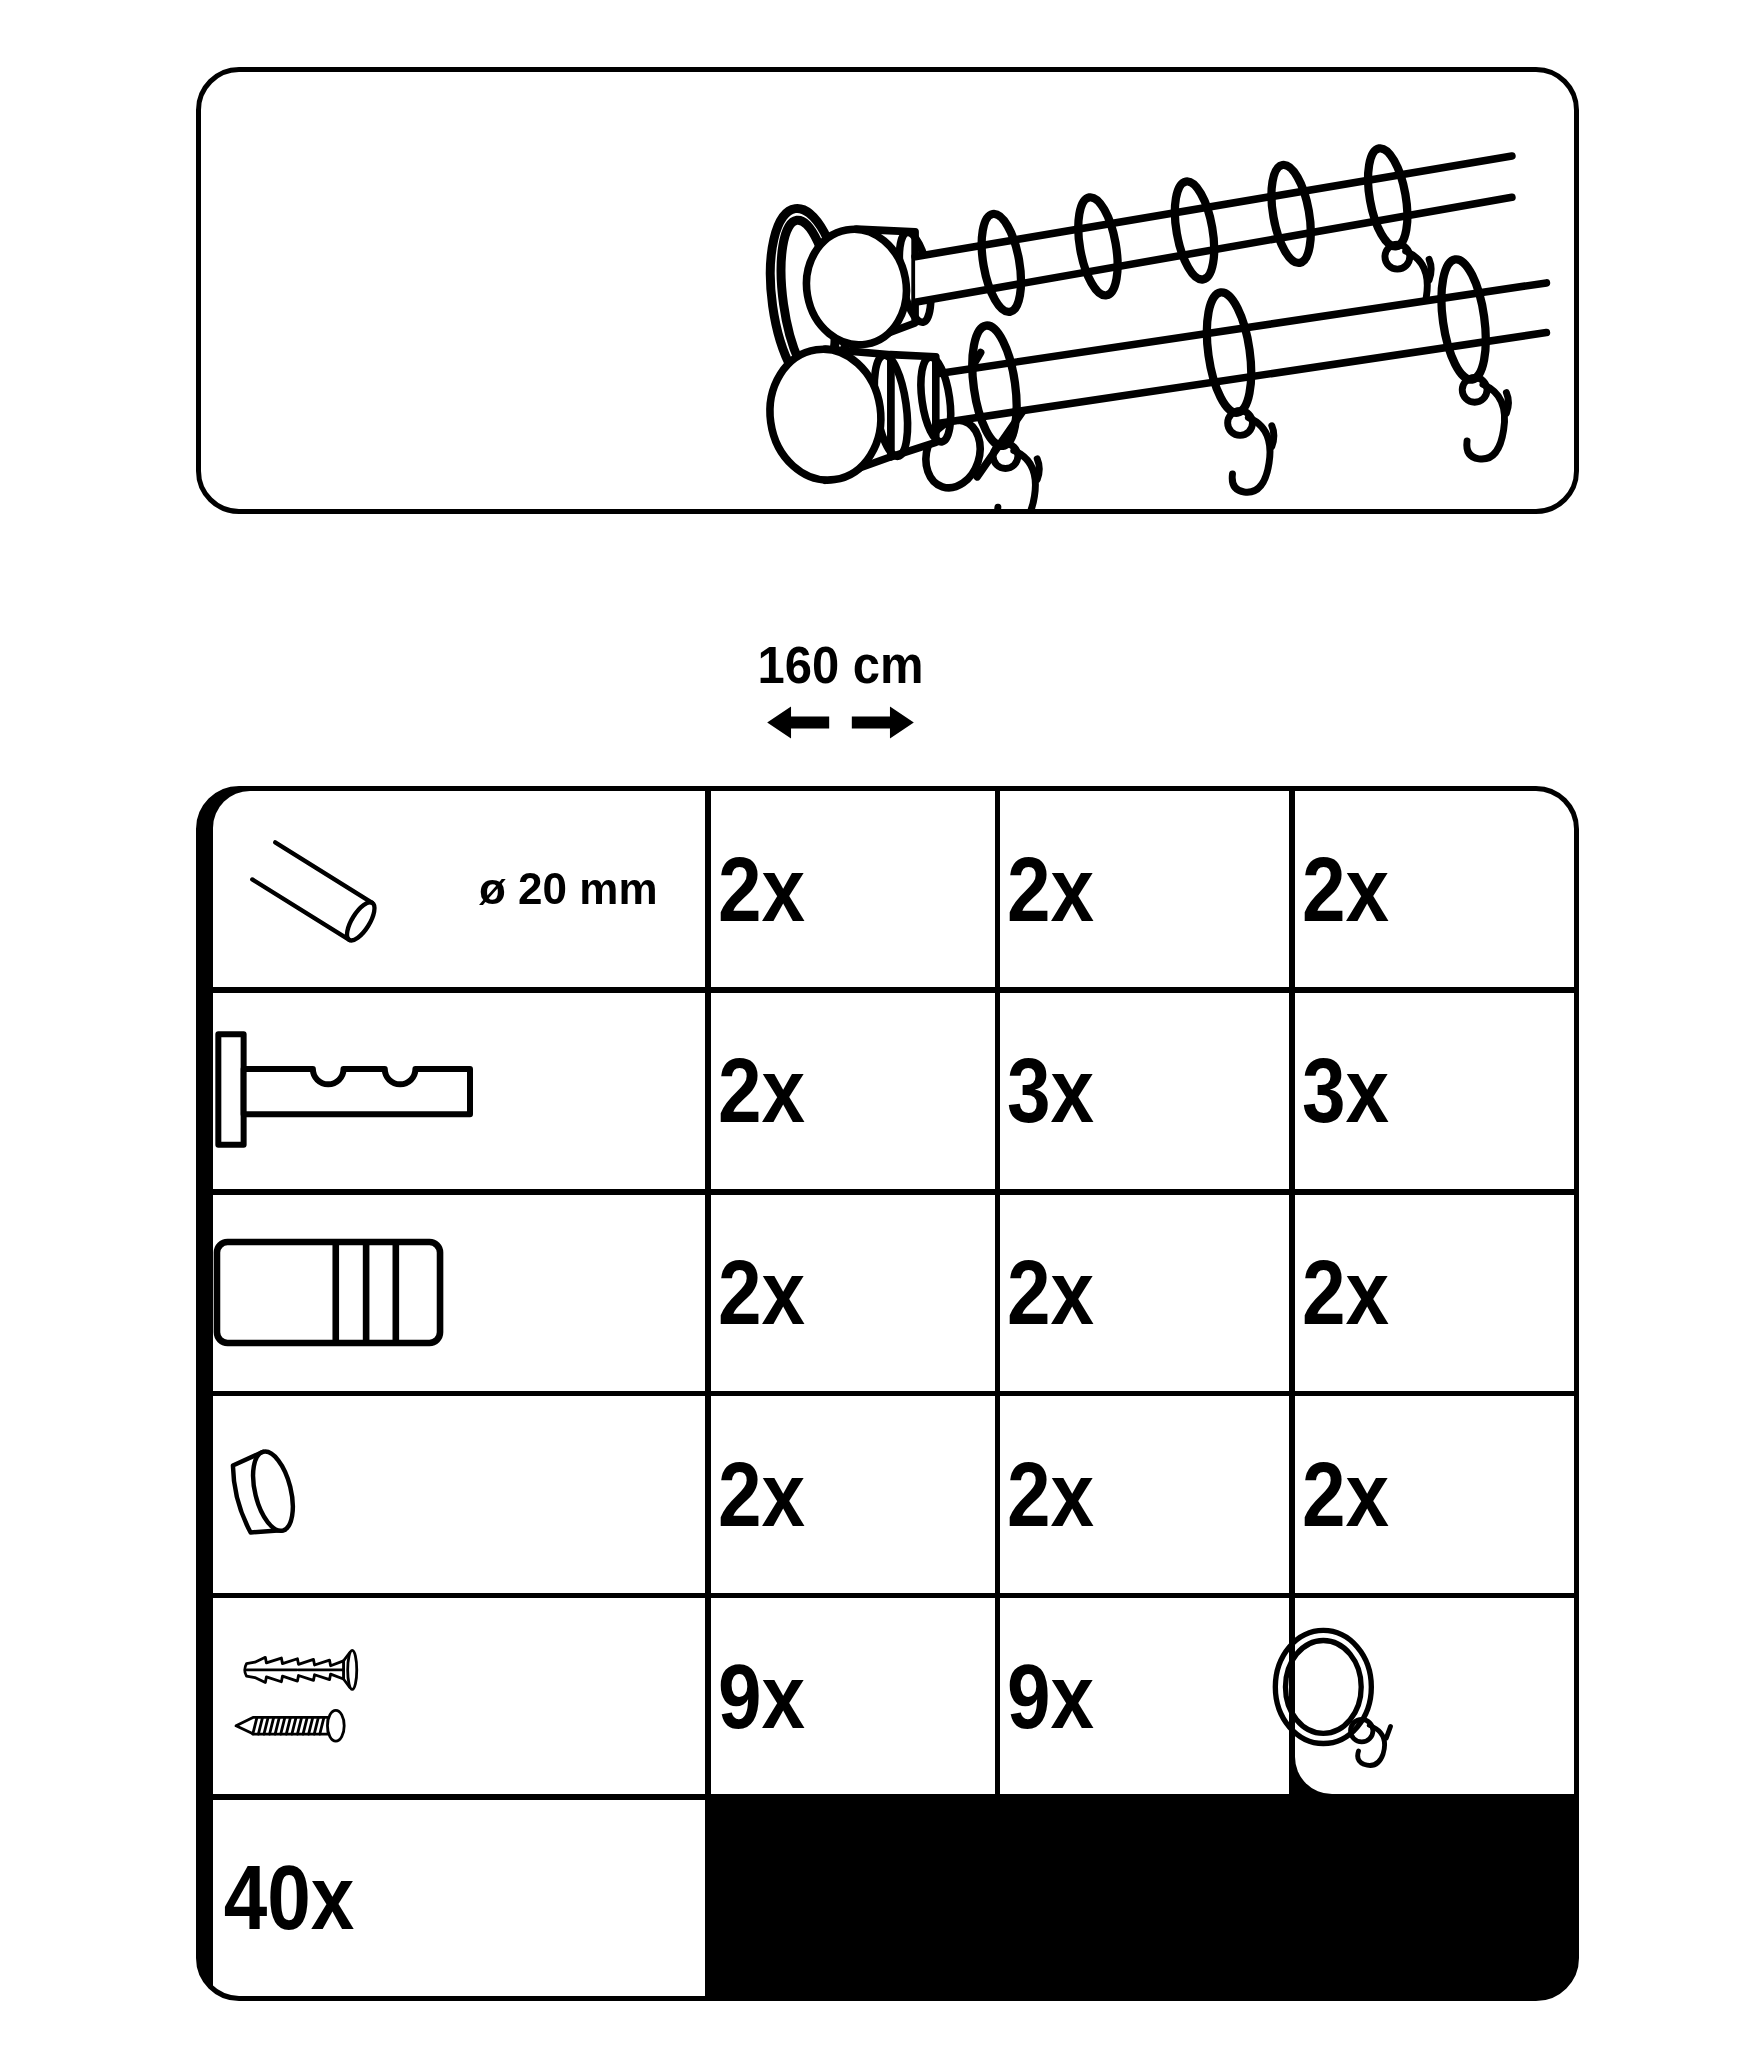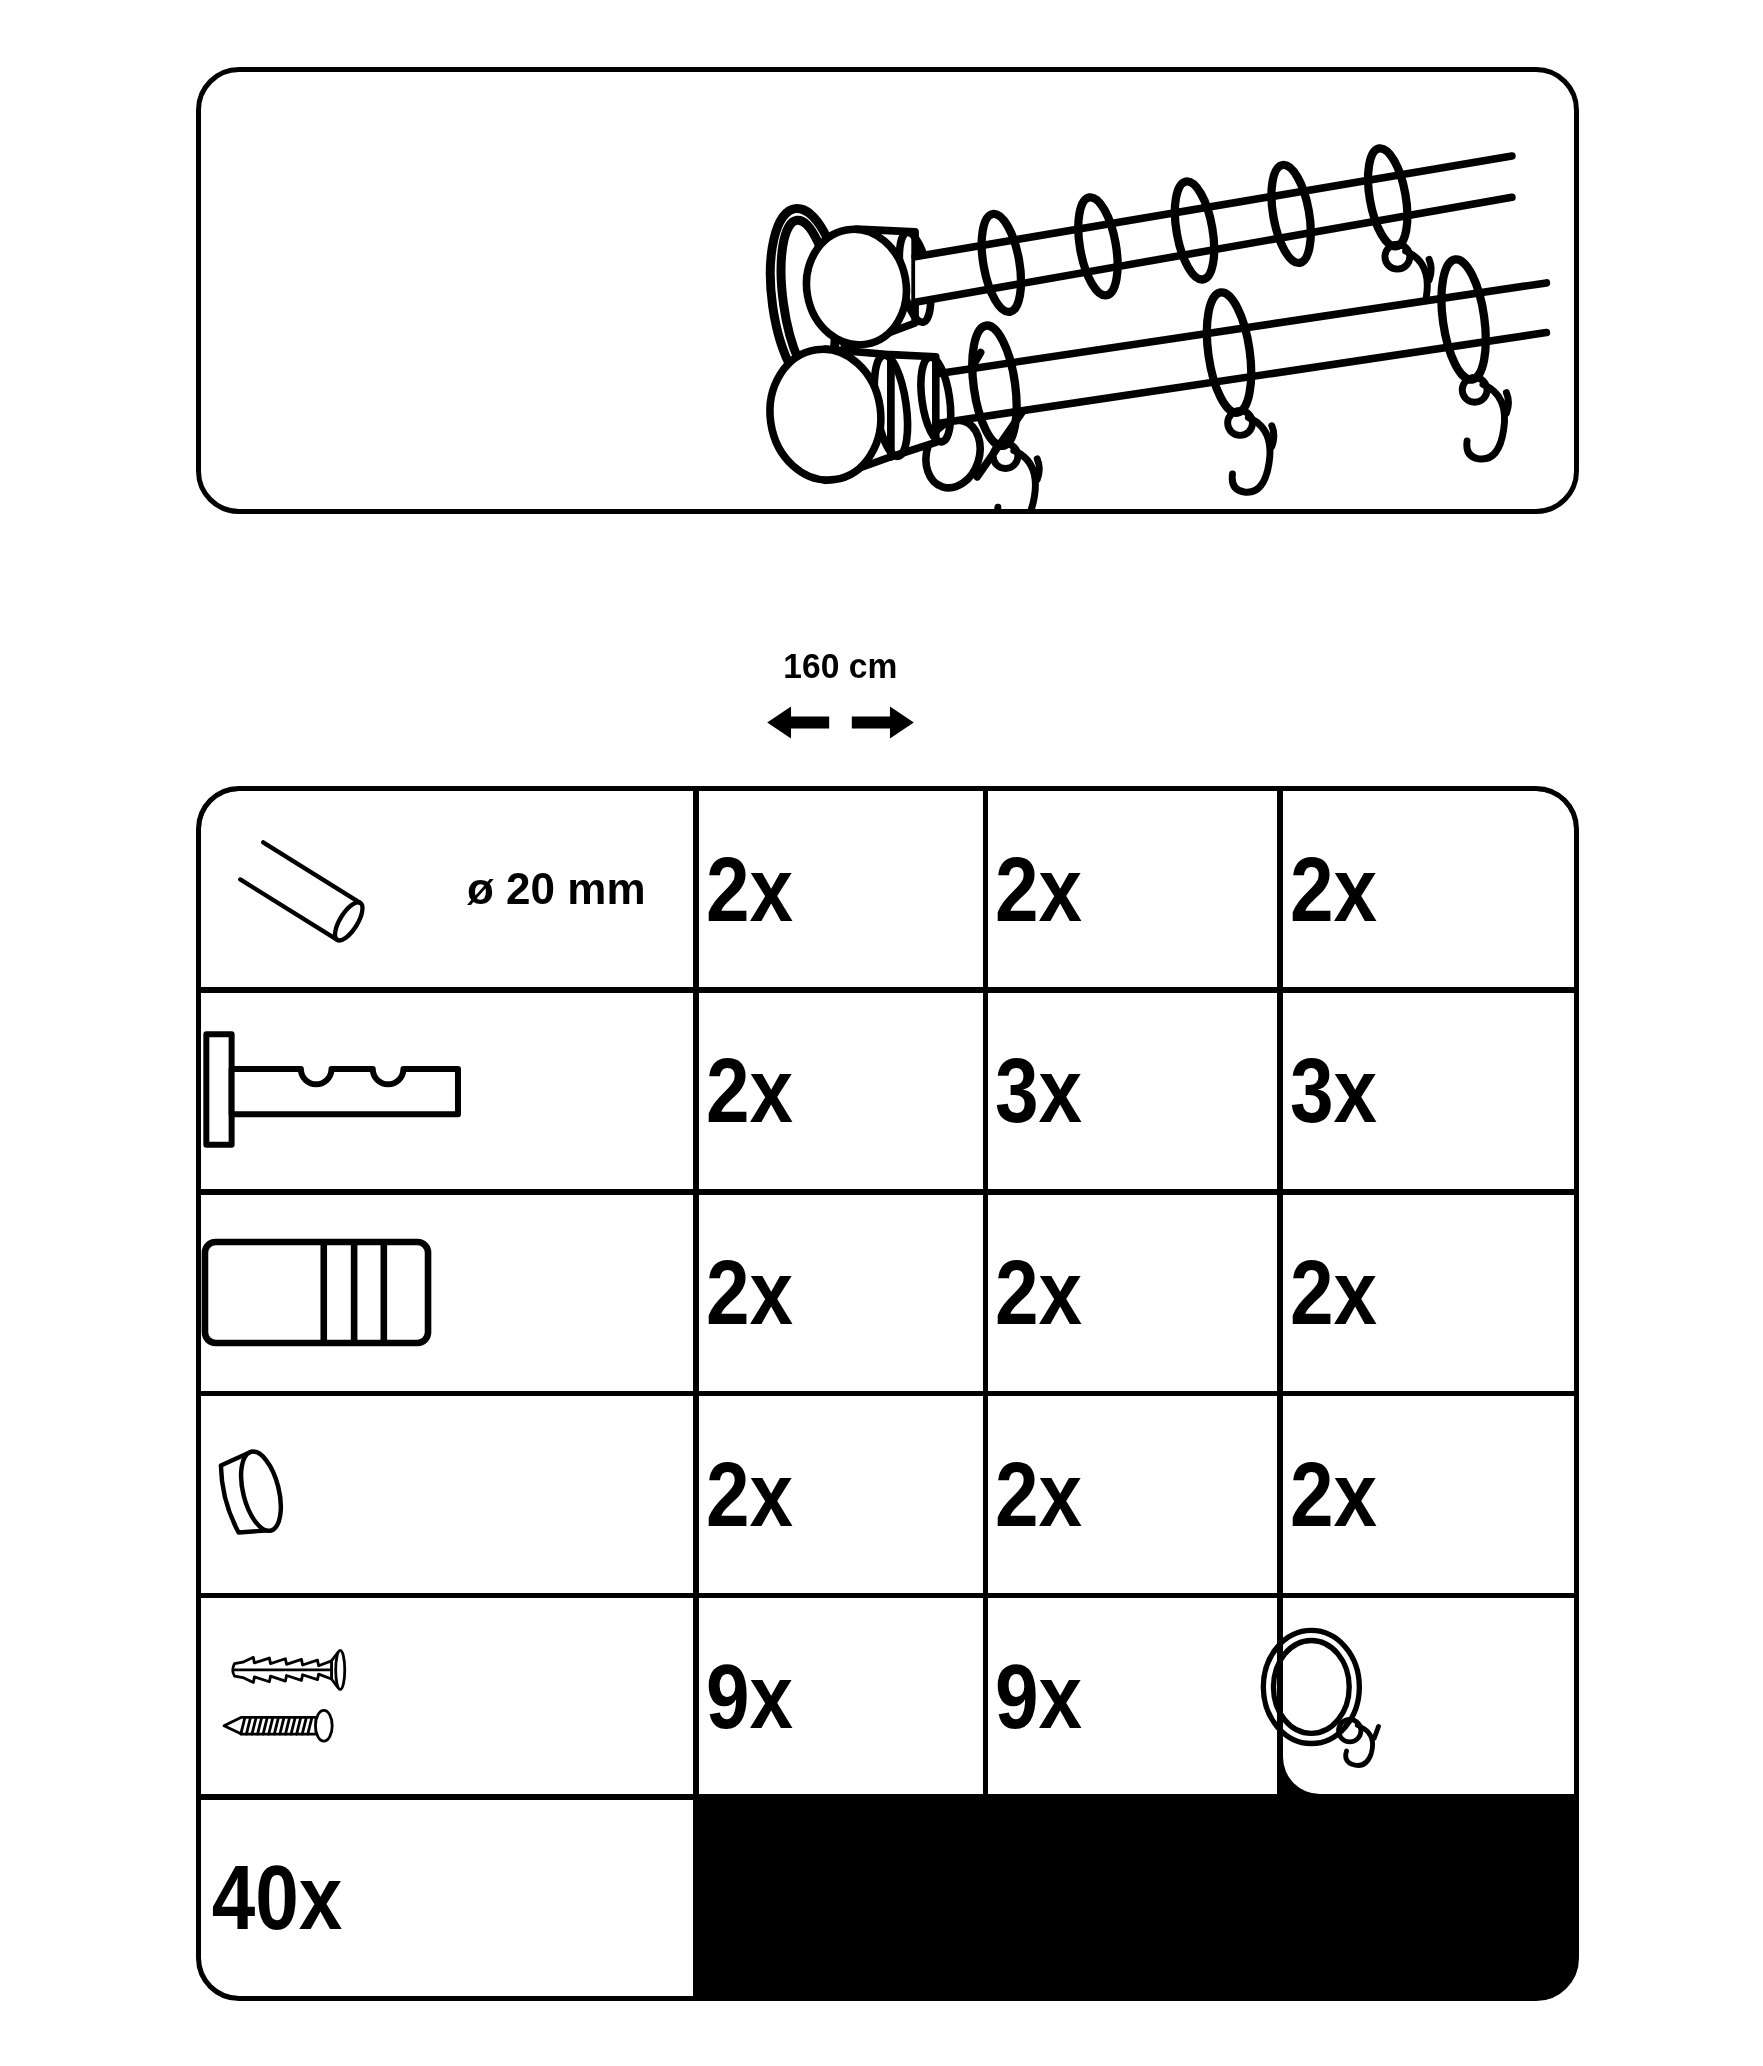--- a/index.html
+++ b/index.html
@@ -13,40 +13,41 @@
   
   .illu-box {
     position:absolute; left:196px; top:67px; width:1383px; height:447px;
     border:5.5px solid #000; border-radius:43px; box-sizing:border-box;
     background:#fff;
   }
   .illu-box svg { display:block; width:100%; height:100%; }
 
   
   .size-header { position:absolute; top:638px; text-align:center; }
-  .size-header .size-label { font-size:35px; font-weight:700; line-height:55px; letter-spacing:0px; }
+  .size-header .size-label { font-size:51px; font-weight:700; line-height:55px; letter-spacing:0px; }
   .size-header .arrows { margin-top:11px; }
   #size-h0 { left:698px; width:284px; }
   #size-h1 { left:988px; width:289px; }
   #size-h2 { left:1282px; width:291px; }
 
   .cond  { display:inline-block; transform:scaleX(0.86); transform-origin:center; white-space:nowrap; }
   .cond2 { display:inline-block; transform:scaleX(0.96); transform-origin:center; white-space:nowrap; }
 
   
   .parts-table {
     position:absolute; left:196px; top:786px; width:1383px; height:1215px;
     box-sizing:border-box;
     display:grid;
     grid-template-columns:492px 284px 289px 291px;
     grid-template-rows:repeat(6,1fr);
     gap:5.5px;
     background:#000;
     border:5.5px solid #000; border-radius:43px;
     overflow:hidden;
+    padding-left:12px;
   }
   .cell { background:#fff; display:flex; align-items:center; }
   .cell.tl { border-top-left-radius:37px; }
   .cell.tr { border-top-right-radius:37px; }
   .cell.bl { border-bottom-left-radius:37px; }
   .cell.br { border-bottom-right-radius:37px; }
   .qty { font-size:91px; font-weight:700; line-height:1; }
   .part-cell svg { display:block; flex:0 0 auto; }
   .rod-cell { justify-content:flex-start; padding-left:36px; box-sizing:border-box; }
   .dia-label { font-size:44px; font-weight:700; margin-left:61px; white-space:nowrap; }

